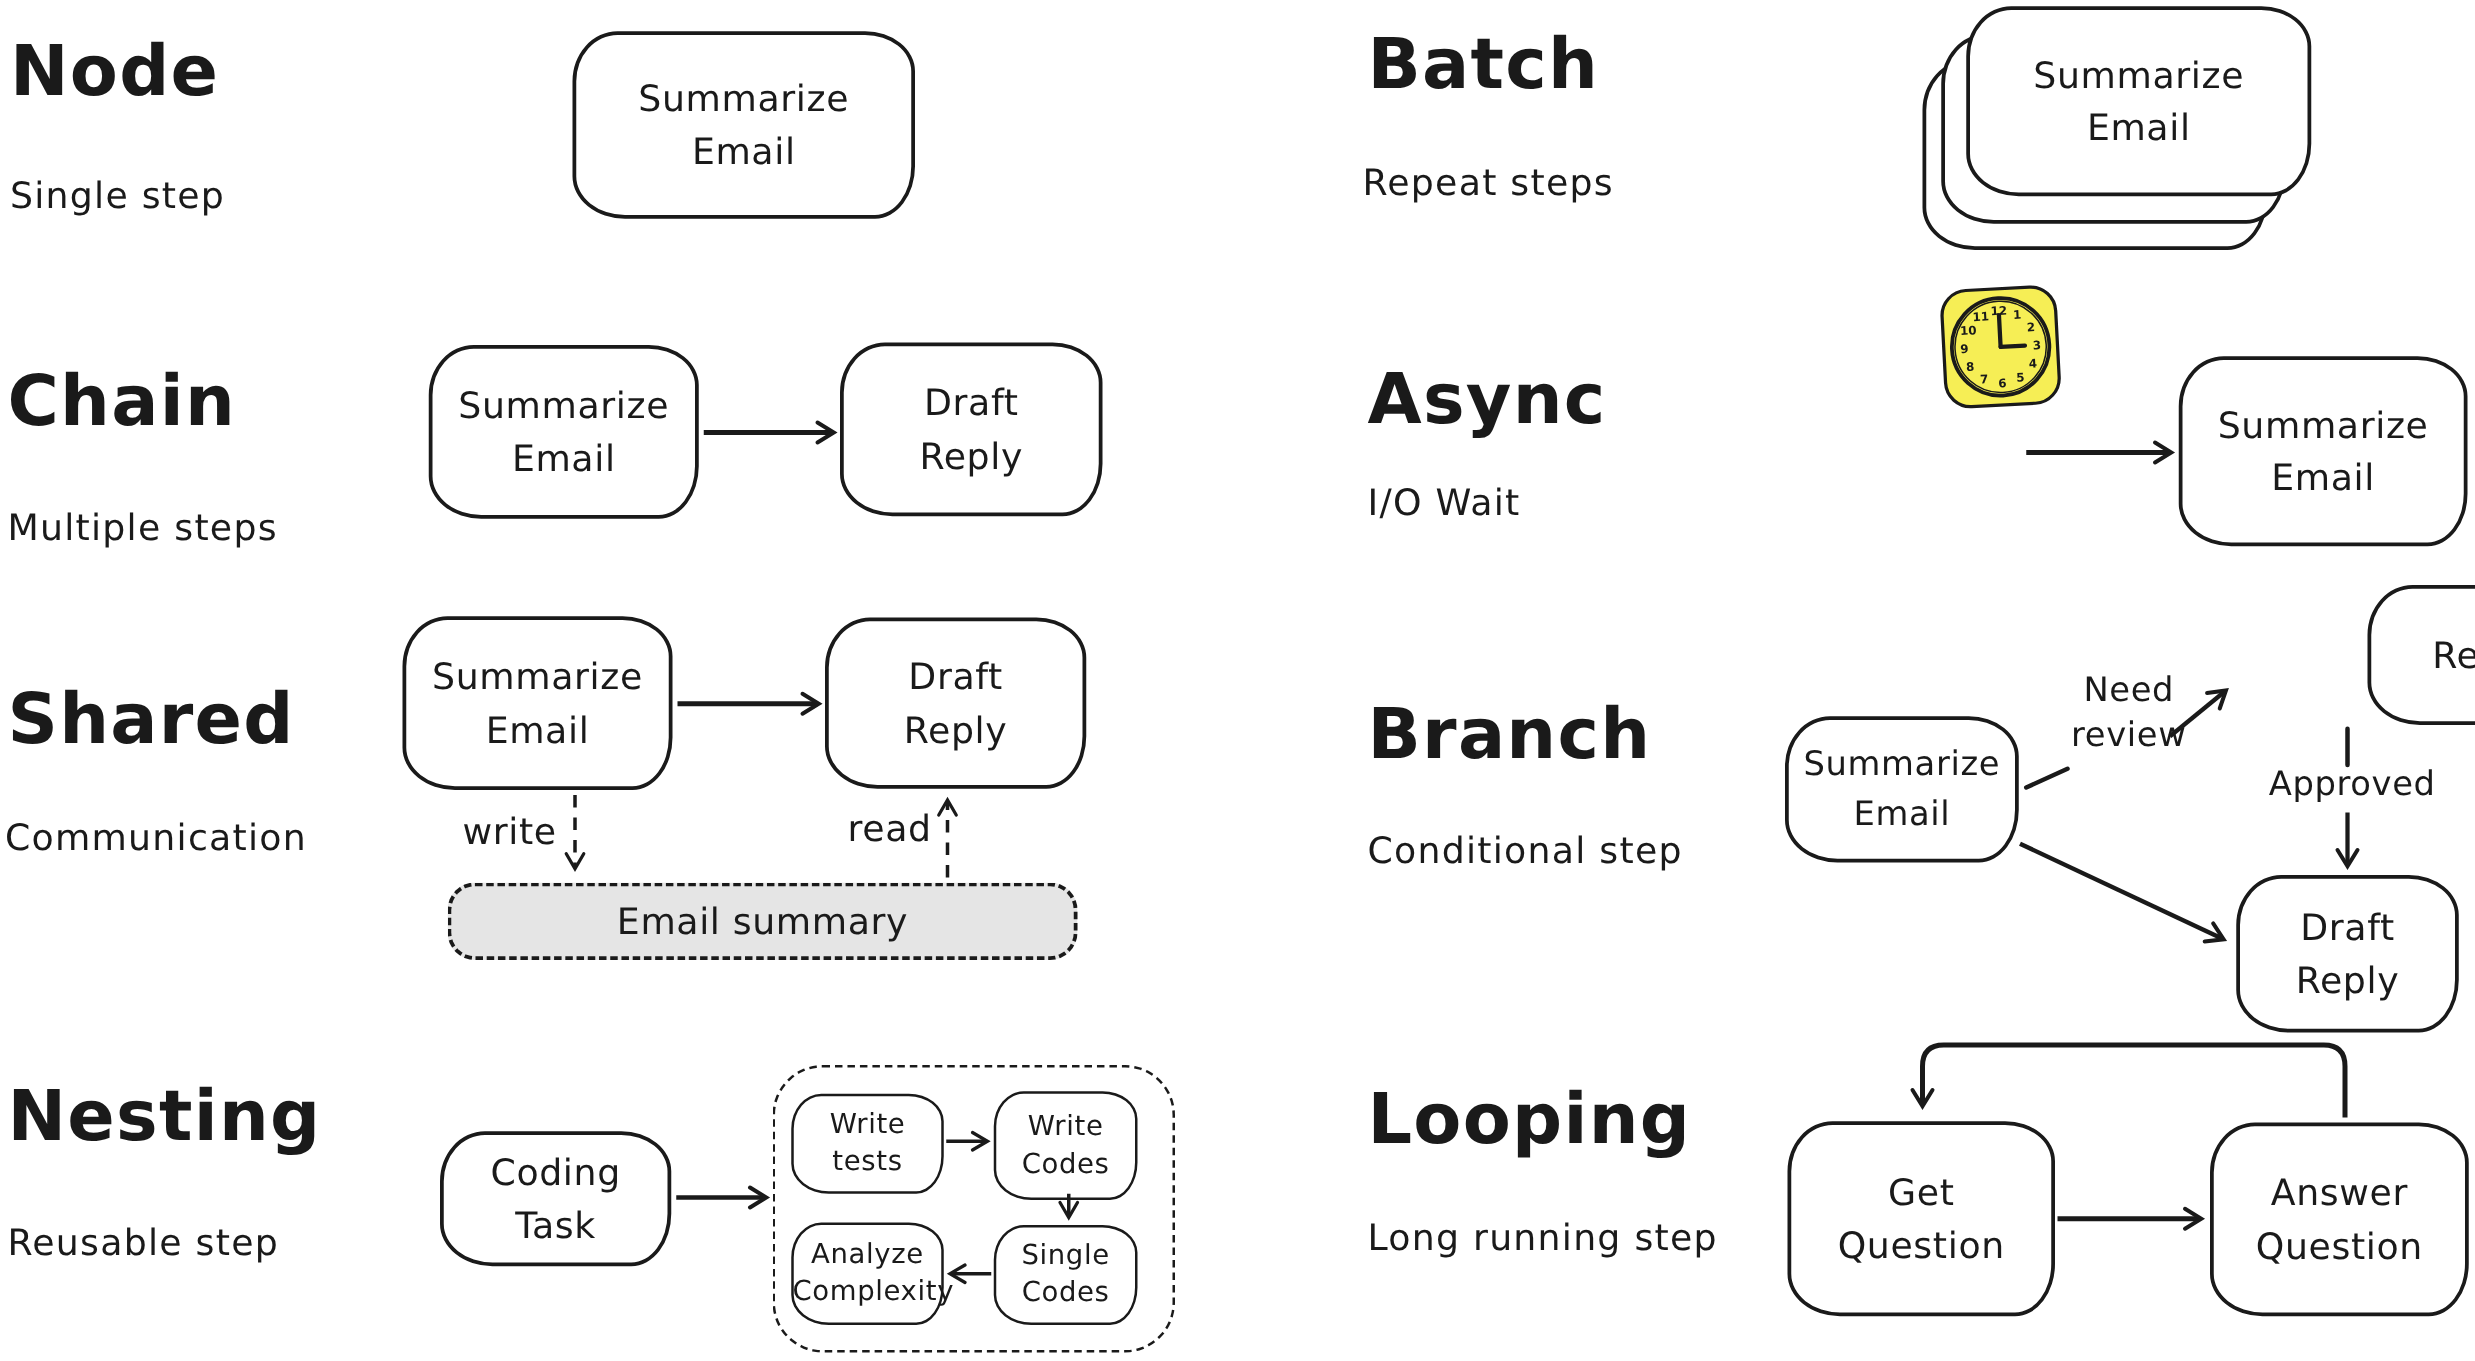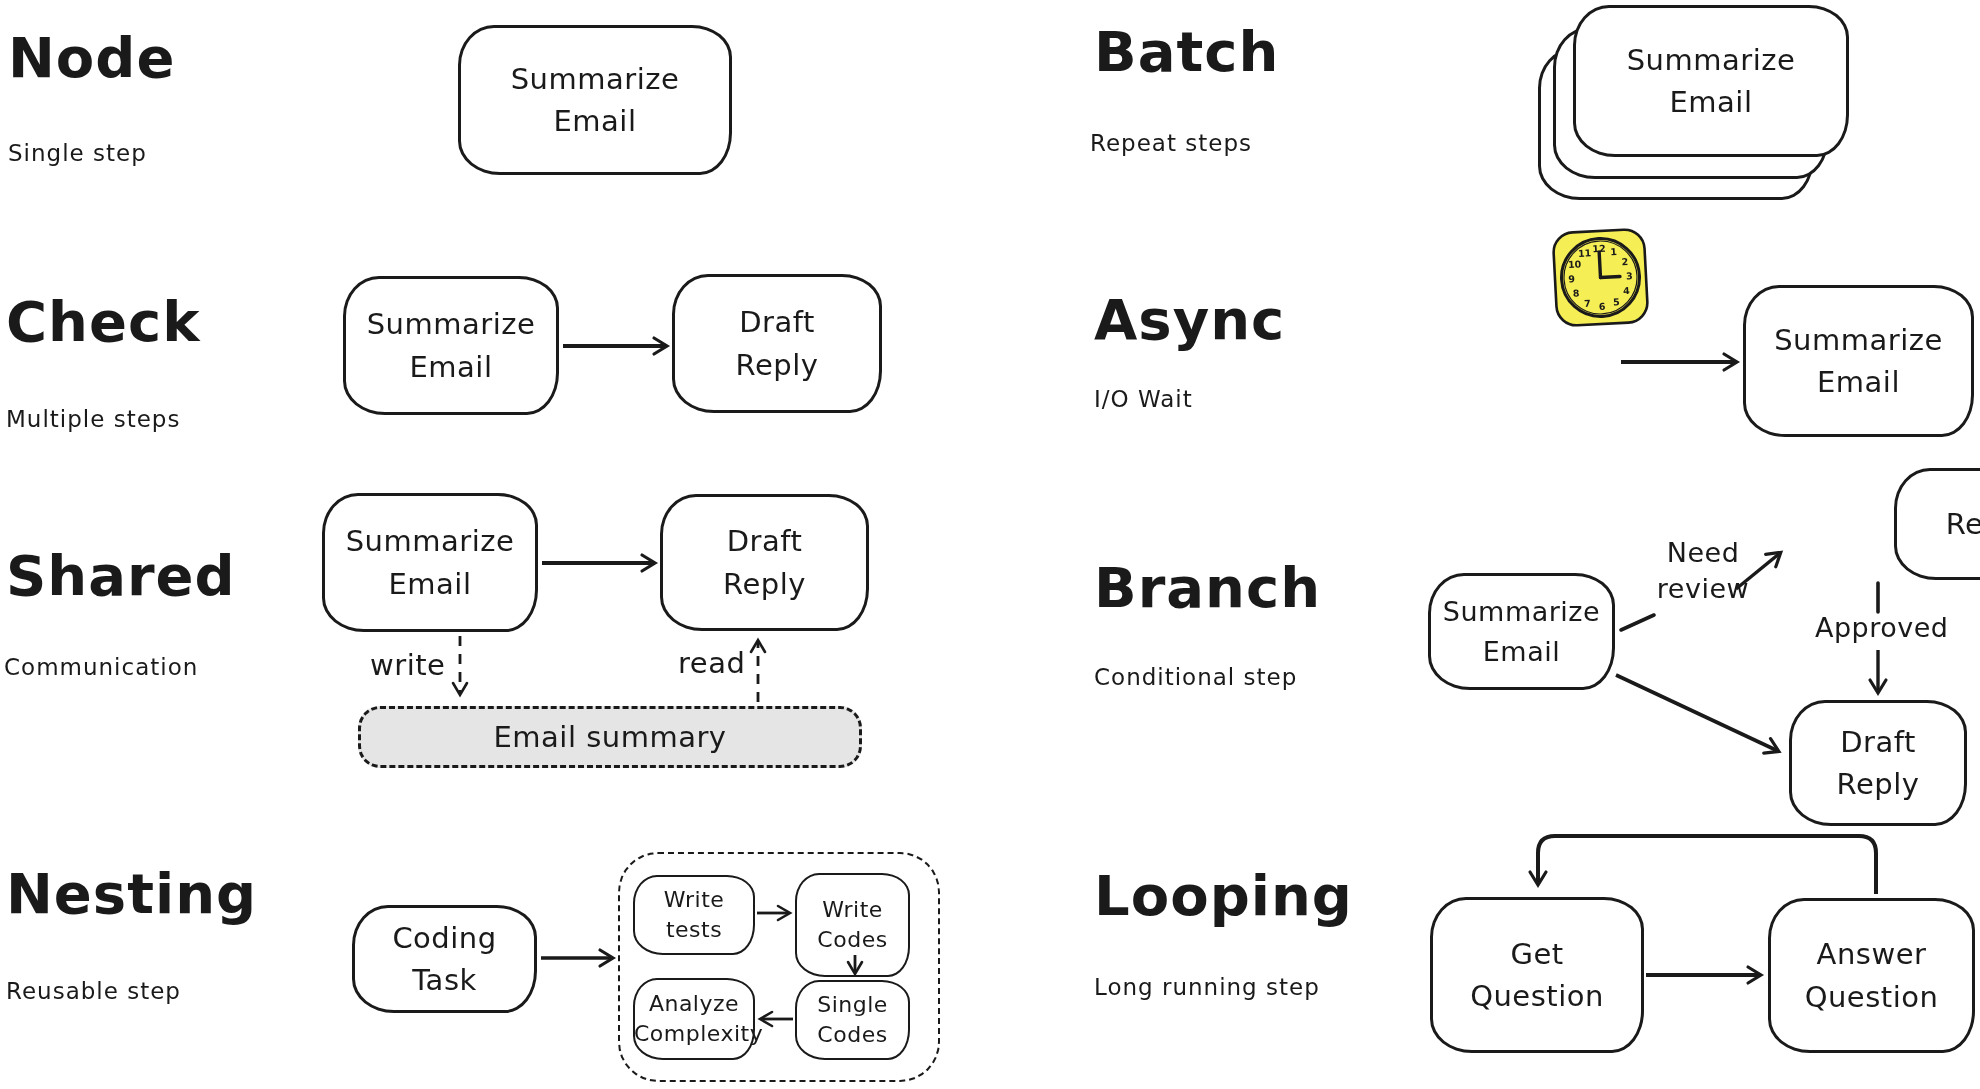--- a/index.html
+++ b/index.html
@@ -5,21 +5,21 @@
   html,body{margin:0;padding:0;background:#fff;}
   .canvas{
     position:relative;width:1980px;height:1089px;background:#ffffff;overflow:hidden;
     font-family:"DejaVu Sans","Liberation Sans",sans-serif;color:#1a1a1a;
   }
   .title{
     position:absolute;font-size:56px;font-weight:bold;letter-spacing:1px;line-height:1;
     white-space:nowrap;
   }
   .subtitle{
-    position:absolute;font-size:23px;font-weight:500;letter-spacing:1px;line-height:1;
+    position:absolute;font-size:29px;font-weight:500;letter-spacing:1px;line-height:1;
     white-space:nowrap;
   }
   .sketch-box{
     position:absolute;background:#fff;border:3.4px solid #1a1a1a;box-sizing:border-box;
     display:flex;align-items:center;justify-content:center;text-align:center;
     border-radius:36px 40px 32px 42px / 40px 32px 42px 34px;
     font-size:29px;line-height:1.45;letter-spacing:0.5px;z-index:3;
   }
   .sketch-box span{display:block;}
   .inner-box{font-size:22px;line-height:1.35;border-width:2.8px;
@@ -47,21 +47,21 @@
 <body>
 
 <div class="canvas">
 
   <div class="title" style="left:8px;top:30px;">Node</div>
   <div class="subtitle" style="left:8px;top:142px;">Single step</div>
   <div class="sketch-box" style="left:458px;top:25px;width:274px;height:150px;">
     <span style="max-width:180px;">Summarize Email</span>
   </div>
 
-  <div class="title" style="left:6px;top:294px;">Check</div>
+  <div class="title" style="left:6px;top:294px;">Chain</div>
   <div class="subtitle" style="left:6px;top:408px;">Multiple steps</div>
   <div class="sketch-box" style="left:343px;top:276px;width:216px;height:139px;">
     <span style="max-width:175px;">Summarize Email</span>
   </div>
   <div class="sketch-box" style="left:672px;top:274px;width:210px;height:139px;">
     <span style="max-width:100px;">Draft Reply</span>
   </div>
 
   <div class="title" style="left:6px;top:548px;">Shared</div>
   <div class="subtitle" style="left:4px;top:656px;">Communication</div>
@@ -79,21 +79,21 @@
 
   <div class="title" style="left:6px;top:866px;">Nesting</div>
   <div class="subtitle" style="left:6px;top:980px;">Reusable step</div>
   <div class="sketch-box" style="left:352px;top:905px;width:185px;height:108px;">
     <span style="max-width:120px;">Coding Task</span>
   </div>
   <div class="dashed-container" style="left:618px;top:852px;width:322px;height:230px;"></div>
   <div class="sketch-box inner-box" style="left:633px;top:875px;width:122px;height:80px;">
     <span style="max-width:70px;">Write tests</span>
   </div>
-  <div class="sketch-box inner-box" style="left:795px;top:873px;width:115px;height:104px;">
+  <div class="sketch-box inner-box" style="left:795px;top:873px;width:115px;height:87px;">
     <span style="max-width:80px;">Write Codes</span>
   </div>
   <div class="sketch-box inner-box" style="left:633px;top:978px;width:122px;height:82px;">
     <span style="max-width:120px;">Analyze Complexity</span>
   </div>
   <div class="sketch-box inner-box" style="left:795px;top:980px;width:115px;height:80px;">
     <span style="max-width:80px;">Single Codes</span>
   </div>
 
   <div class="title" style="left:1094px;top:24px;">Batch</div>

